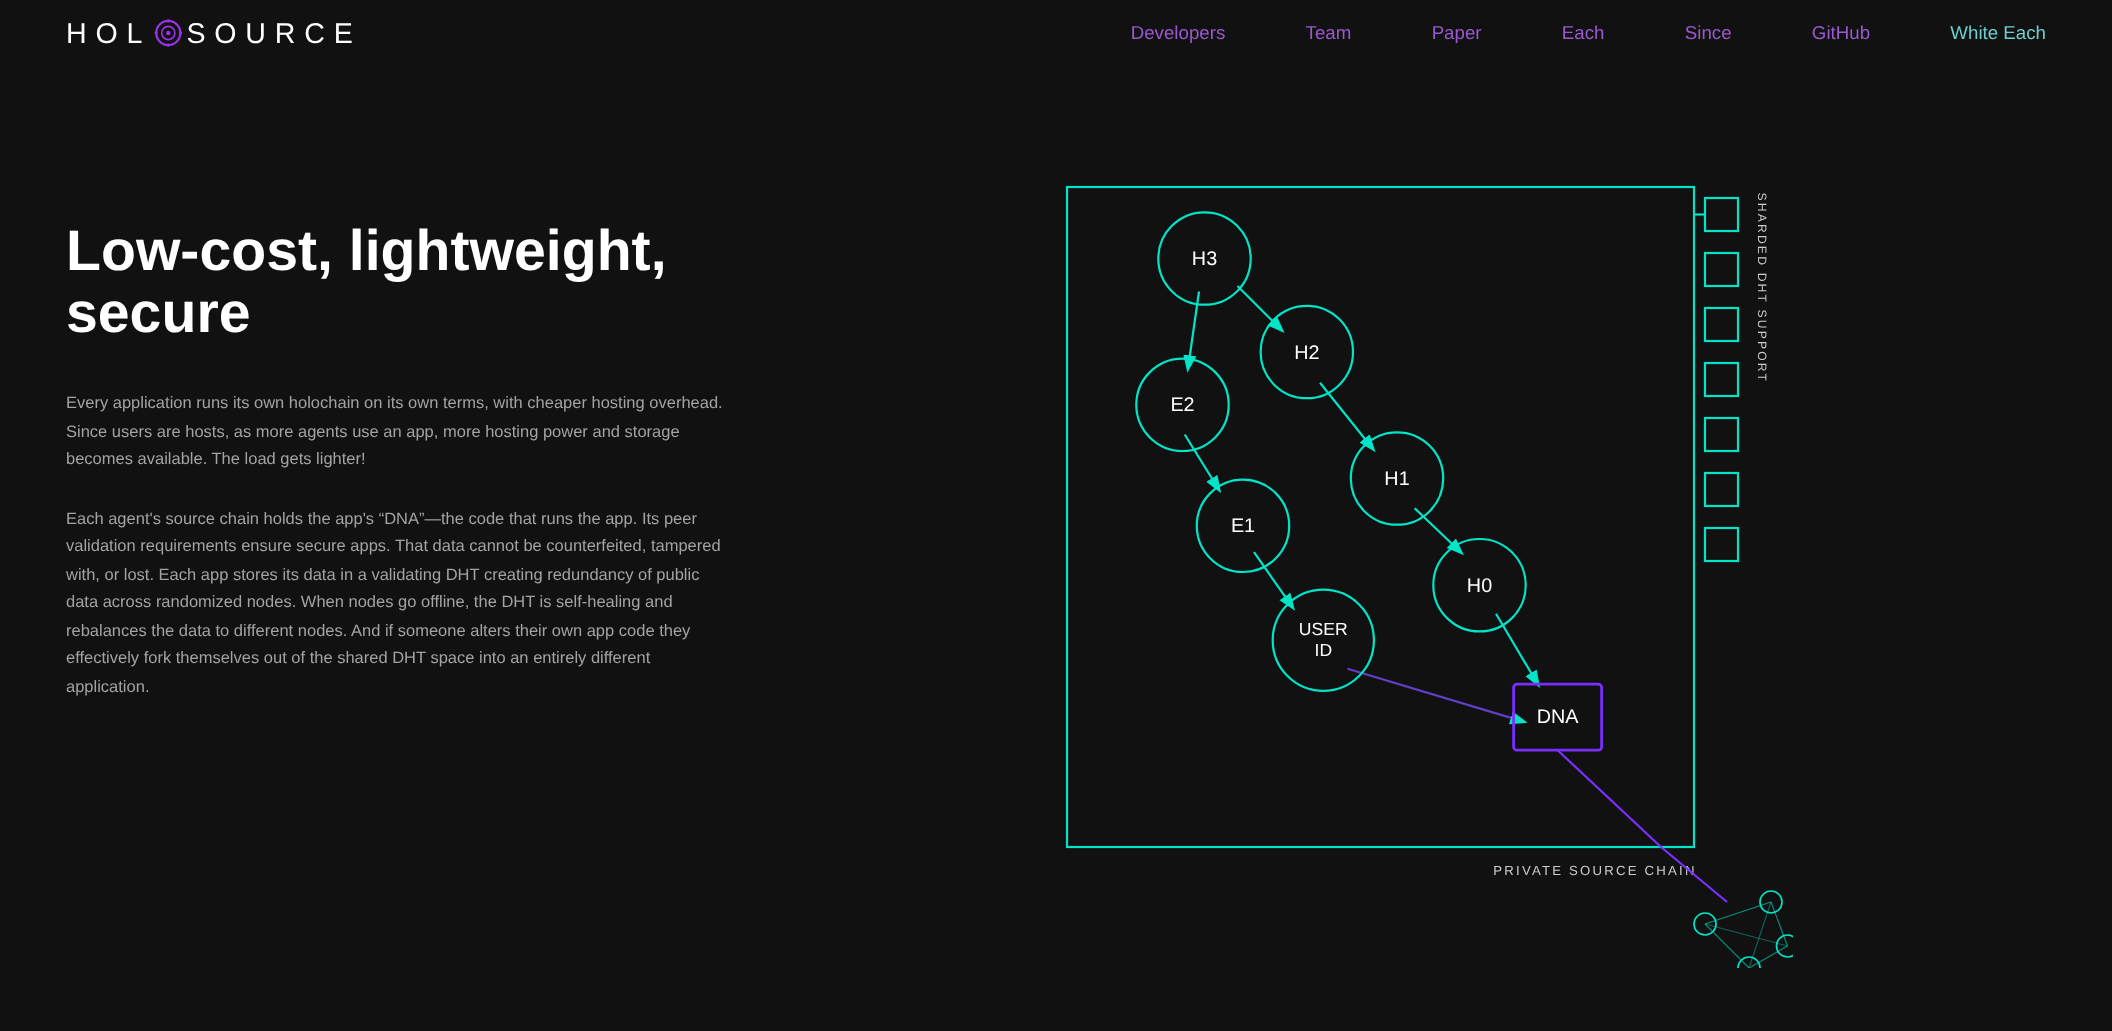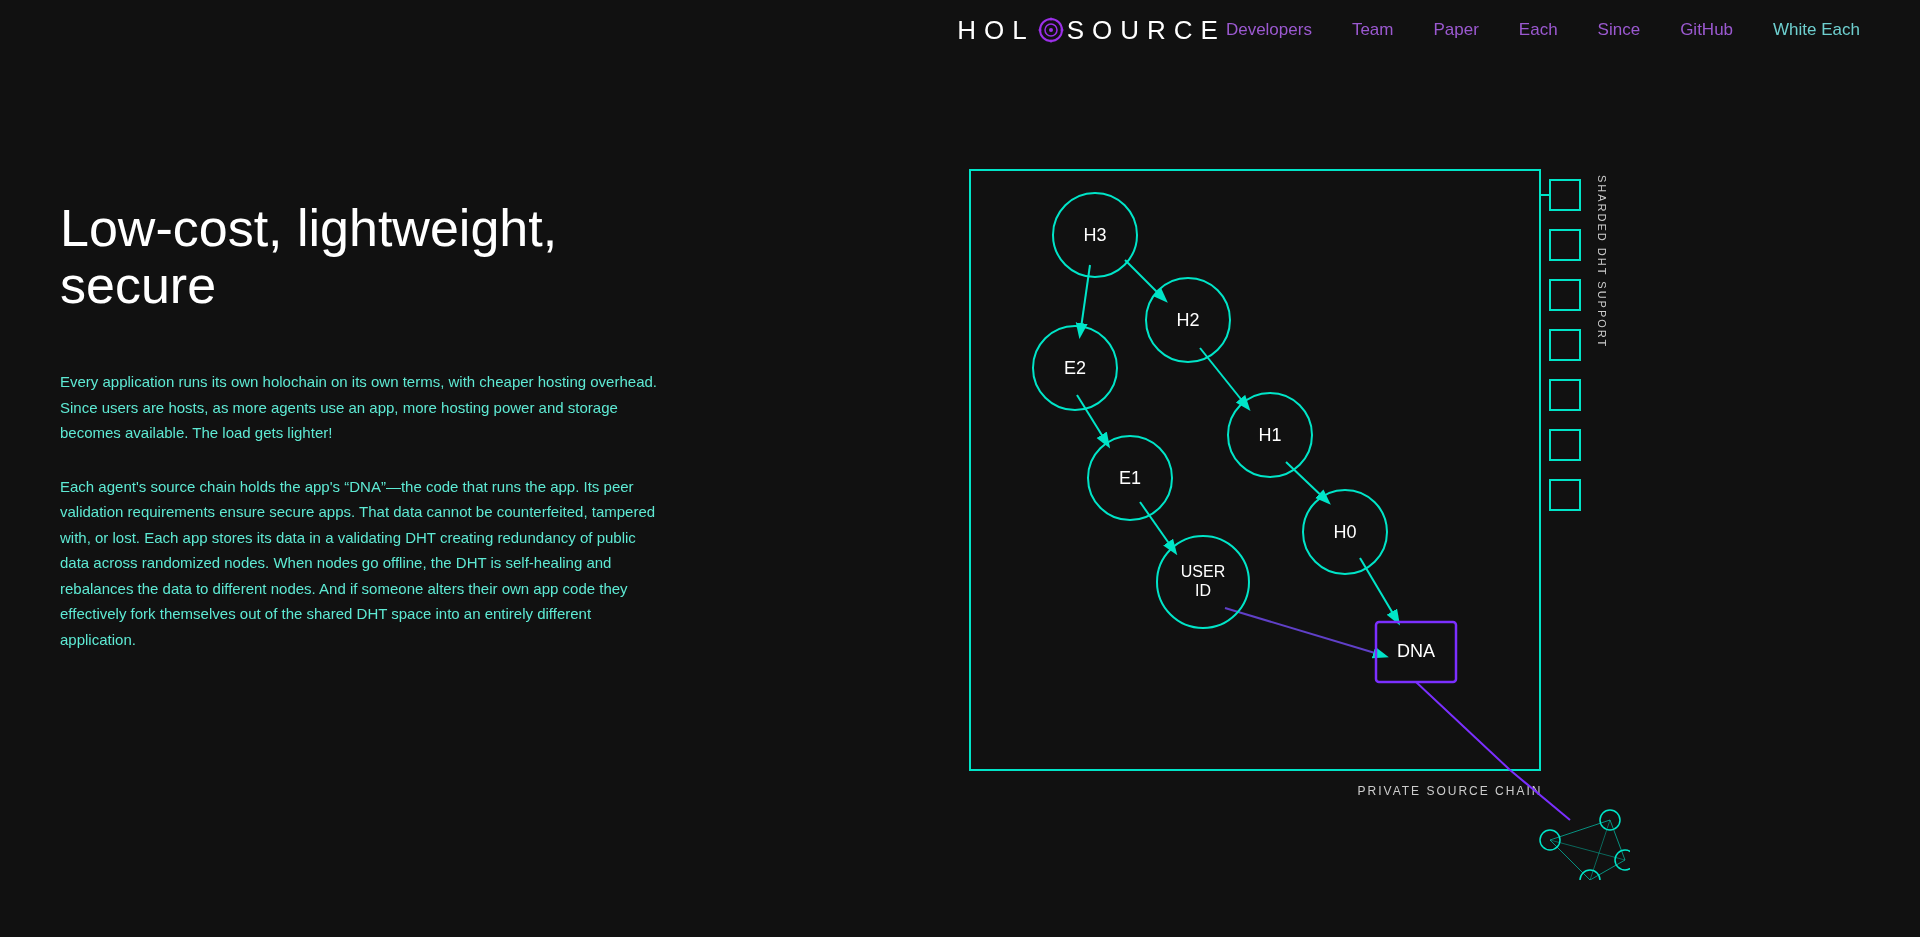--- a/index.html
+++ b/index.html
@@ -10,21 +10,21 @@
       font-family: 'Arial', sans-serif;
       width: 1920px;
       min-height: 937px;
       overflow-x: hidden;
     }
 
     
     nav {
       display: flex;
       align-items: center;
-      justify-content: flex-end;
+      justify-content: space-between;
       padding: 0 60px;
       height: 60px;
       background: #111111;
     }
 
     .logo-area {
       display: flex;
       align-items: center;
       gap: 0;
     }
@@ -49,20 +49,21 @@
       display: flex;
       align-items: center;
       gap: 40px;
     }
 
     .nav-link {
       font-size: 17px;
       text-decoration: none;
       cursor: pointer;
       font-weight: 400;
+      margin-left: 33px;
     }
 
     .nav-link.purple { color: #9b59d0; }
     .nav-link.teal { color: #6ecfcf; }
 
     
     .hero {
       display: flex;
       width: 100%;
       min-height: 877px;
@@ -70,30 +71,30 @@
       padding: 80px 60px 40px 60px;
     }
 
     .hero-left {
       flex: 0 0 640px;
       padding-top: 60px;
     }
 
     .hero-title {
       font-size: 52px;
-      font-weight: 400;
+      font-weight: 700;
       color: #ffffff;
       line-height: 1.1;
-      margin-bottom: 55px;
+      margin-bottom: 40px;
     }
 
     .hero-para {
       font-size: 15px;
       line-height: 1.7;
-      color: #5eead4;
+      color: #a3a3a3;
       margin-bottom: 28px;
       max-width: 600px;
     }
 
     .hero-right {
       flex: 1;
       position: relative;
       display: flex;
       align-items: flex-start;
       justify-content: center;

